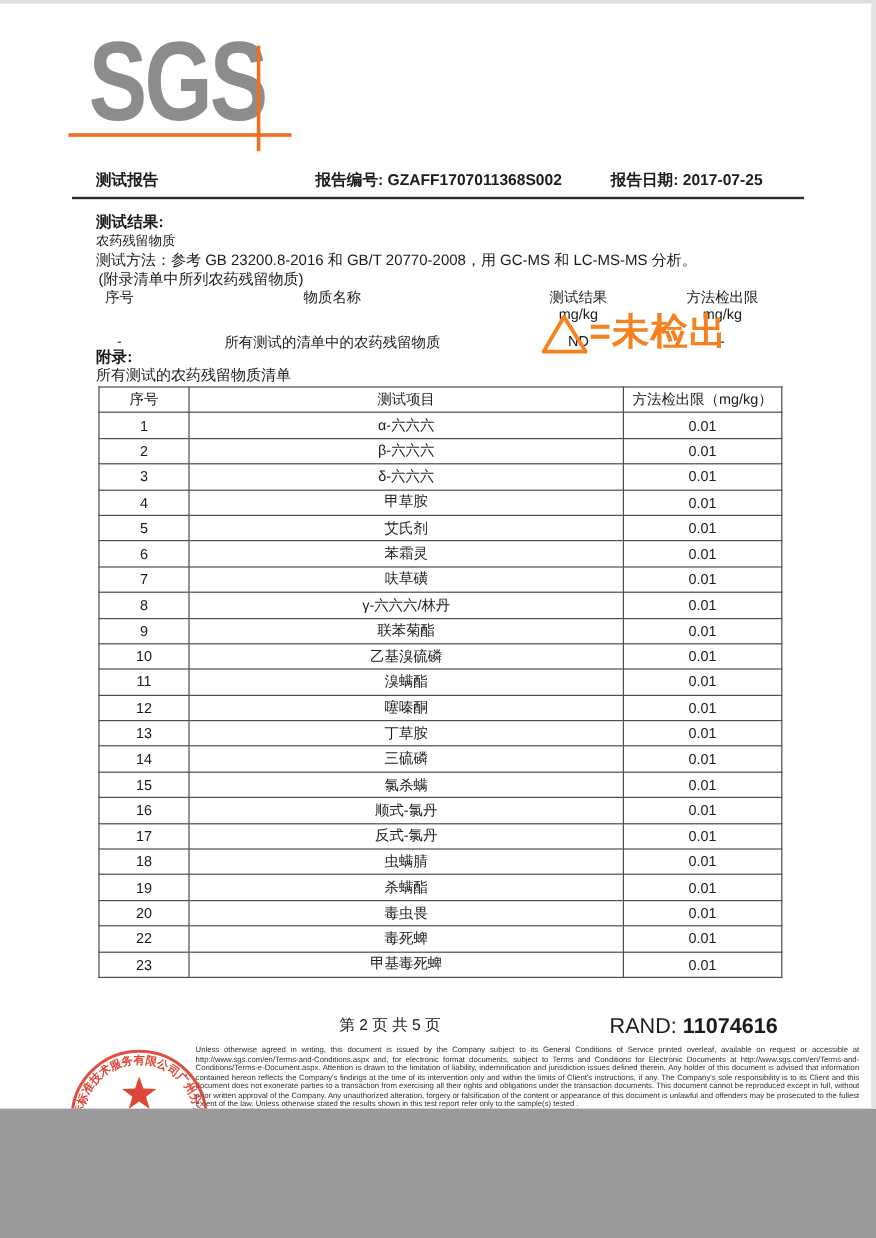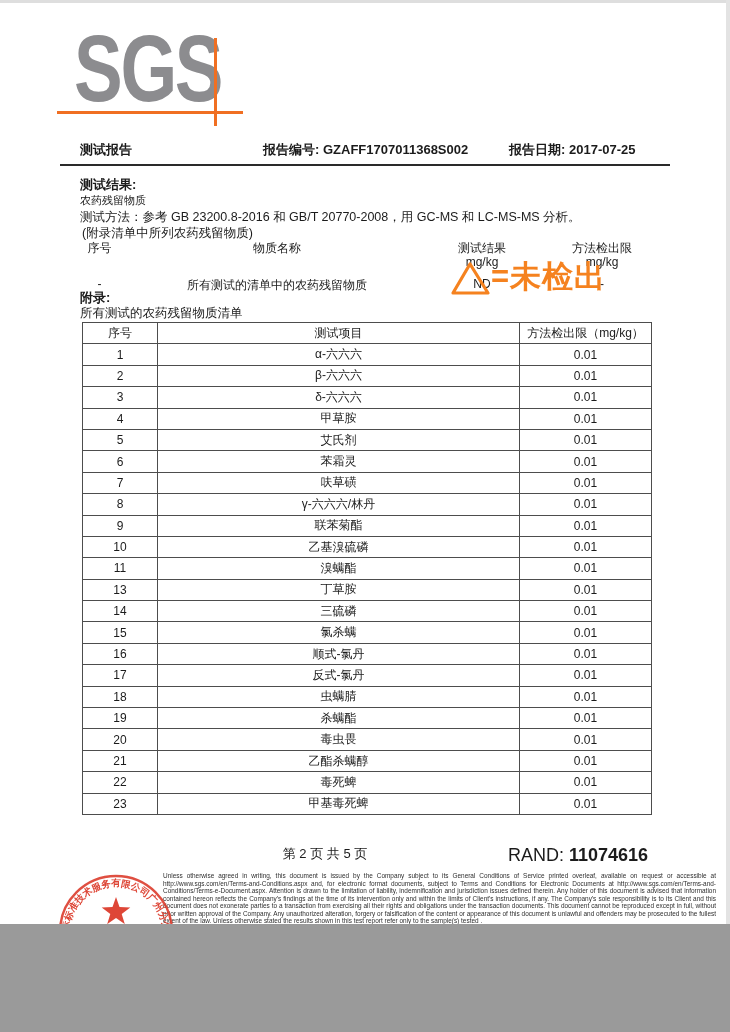--- a/index.html
+++ b/index.html
@@ -183,20 +183,25 @@
           <td>乙基溴硫磷</td>
           <td>0.01</td>
         </tr>
 
         <tr>
           <td>11</td>
           <td>溴螨酯</td>
           <td>0.01</td>
         </tr>
 
+        <tr>
+          <td>12</td>
+          <td>噻嗪酮</td>
+          <td>0.01</td>
+        </tr>
 
         <tr>
           <td>13</td>
           <td>丁草胺</td>
           <td>0.01</td>
         </tr>
 
         <tr>
           <td>14</td>
           <td>三硫磷</td>
@@ -232,25 +237,20 @@
           <td>杀螨酯</td>
           <td>0.01</td>
         </tr>
 
         <tr>
           <td>20</td>
           <td>毒虫畏</td>
           <td>0.01</td>
         </tr>
 
-        <tr>
-          <td>21</td>
-          <td>乙酯杀螨醇</td>
-          <td>0.01</td>
-        </tr>
 
         <tr>
           <td>22</td>
           <td>毒死蜱</td>
           <td>0.01</td>
         </tr>
 
         <tr>
           <td>23</td>
           <td>甲基毒死蜱</td>

